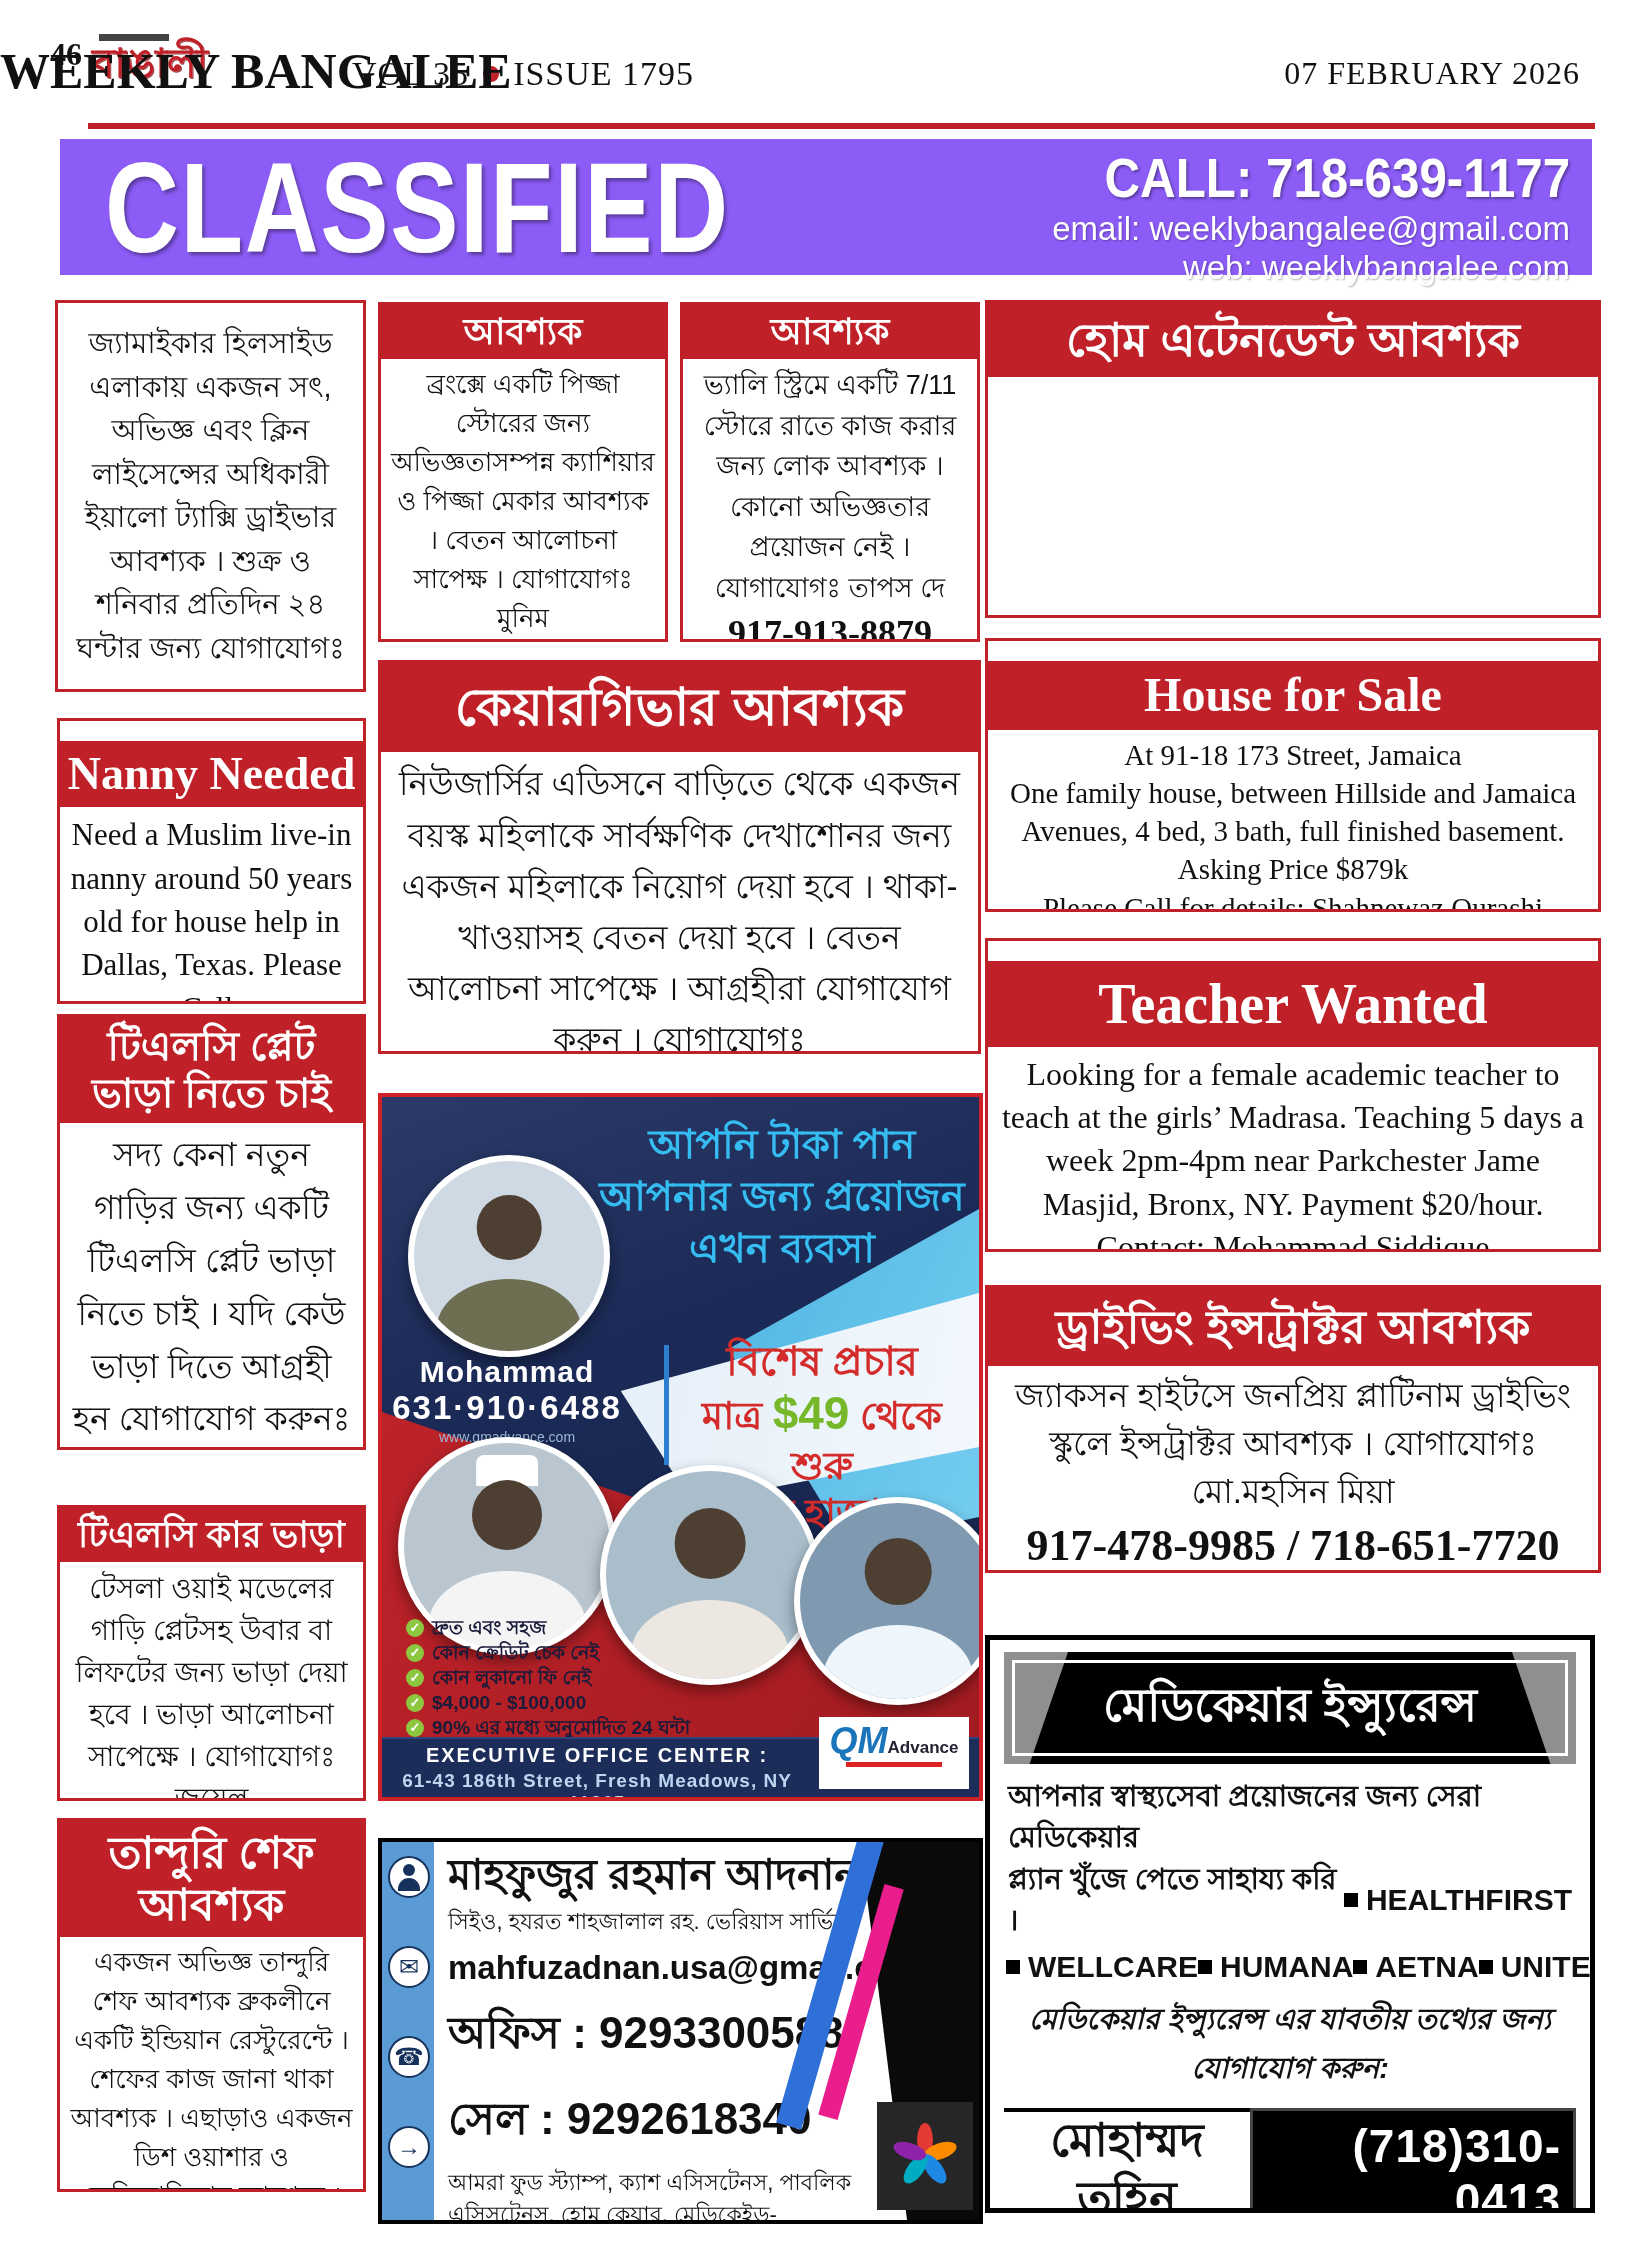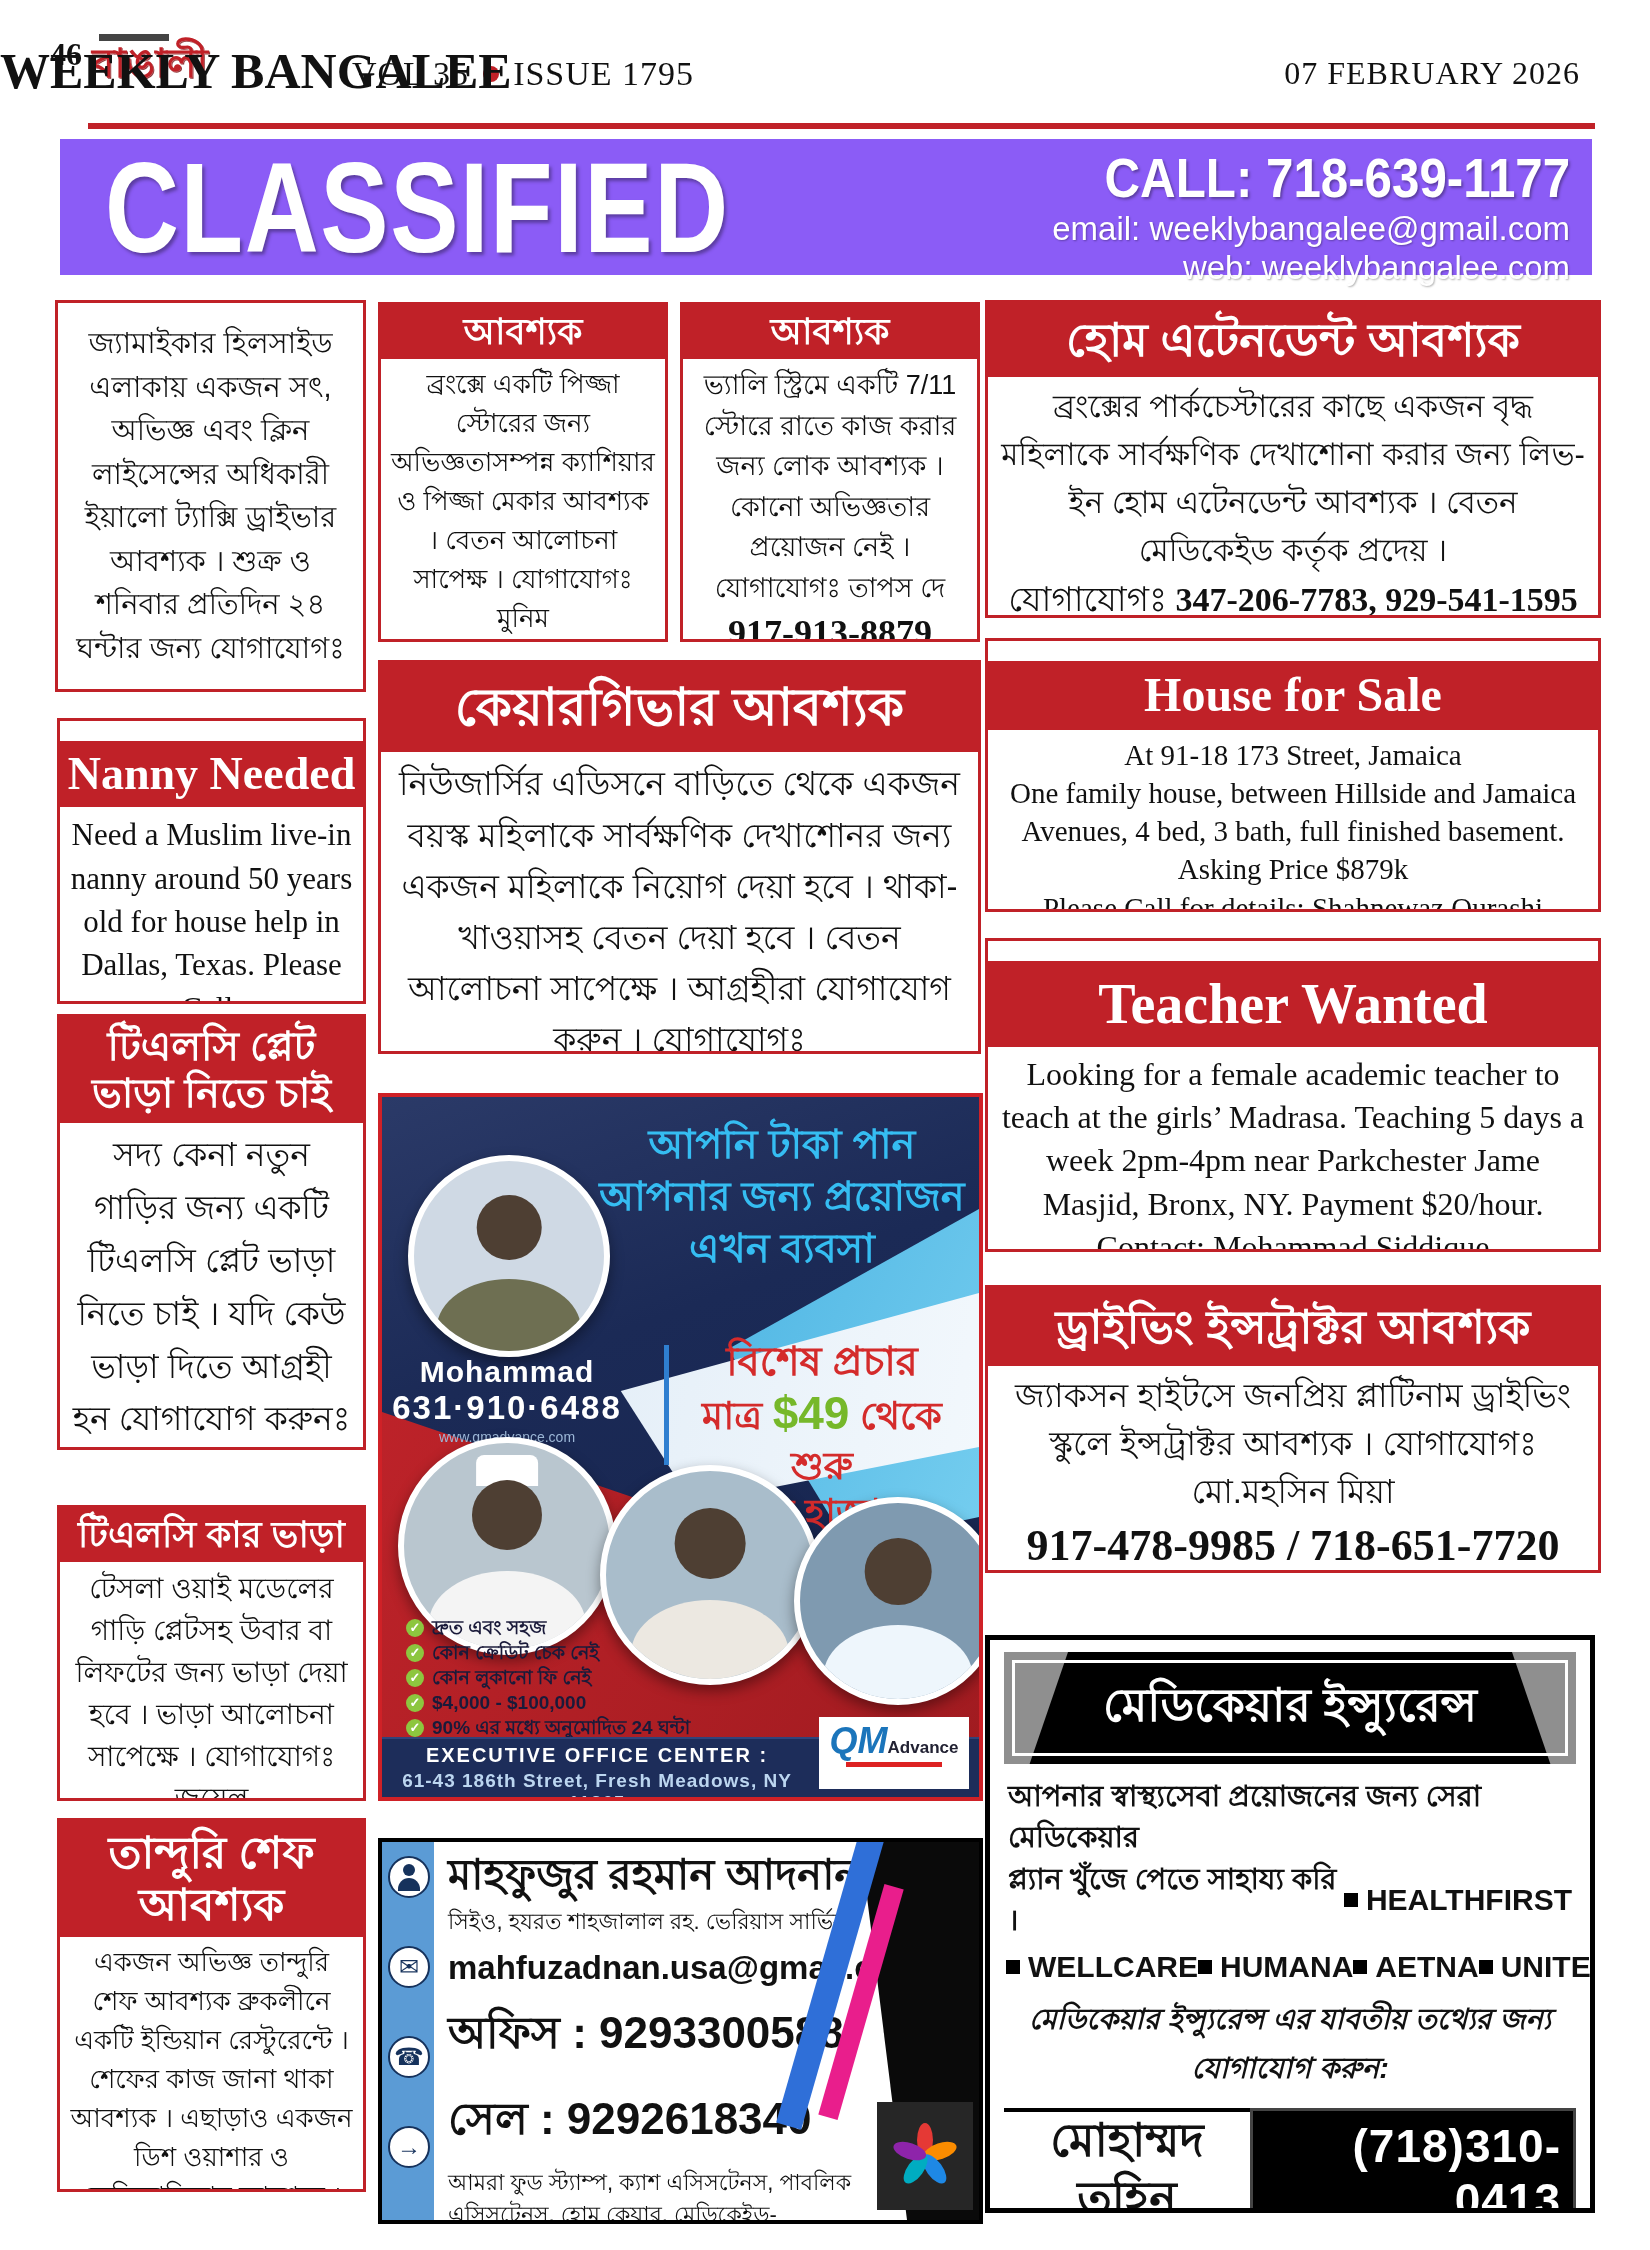--- a/index.html
+++ b/index.html
@@ -396,28 +396,20 @@
       <span class="petal p2"></span>
       <span class="petal p3"></span>
       <span class="petal p4"></span>
       <span class="petal p5"></span>
     </div>
   </div>
 </div>
 
 <div class="ad ad-home">
   <div class="ad-header bn-head">হোম এটেনডেন্ট আবশ্যক</div>
-  <div class="ad-body bn-body">
-    <div>ব্রংক্সের পার্কচেস্টারের কাছে একজন বৃদ্ধ মহিলাকে সার্বক্ষণিক দেখাশোনা করার জন্য লিভ-ইন হোম এটেনডেন্ট আবশ্যক । বেতন মেডিকেইড কর্তৃক প্রদেয় ।</div>
-    <div class="phone" style="font-size:34px;">
-      <span style="font-family:'Liberation Sans',sans-serif;font-weight:normal;">যোগাযোগঃ</span>
-      <span>347-206-7783, 929-541-1595</span>
-    </div>
-
-  </div>
 </div>
 
 <div class="ad ad-house">
   <div class="ad-header en-head">House for Sale</div>
   <div class="ad-body en-body">
     <div>At 91-18 173 Street, Jamaica</div>
     <div>One family house, between Hillside and Jamaica</div>
     <div>Avenues, 4 bed, 3 bath, full finished basement.</div>
     <div>Asking Price $879k</div>
     <div>Please Call for details: Shahnewaz Qurashi</div>

